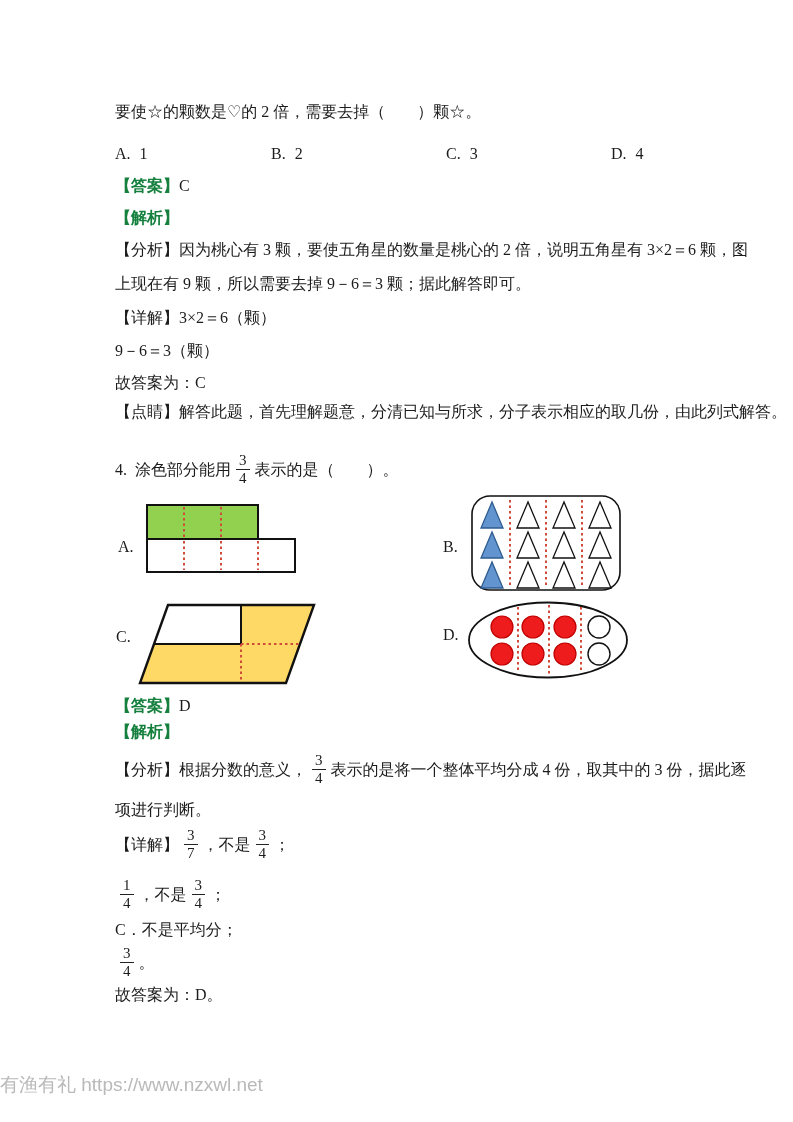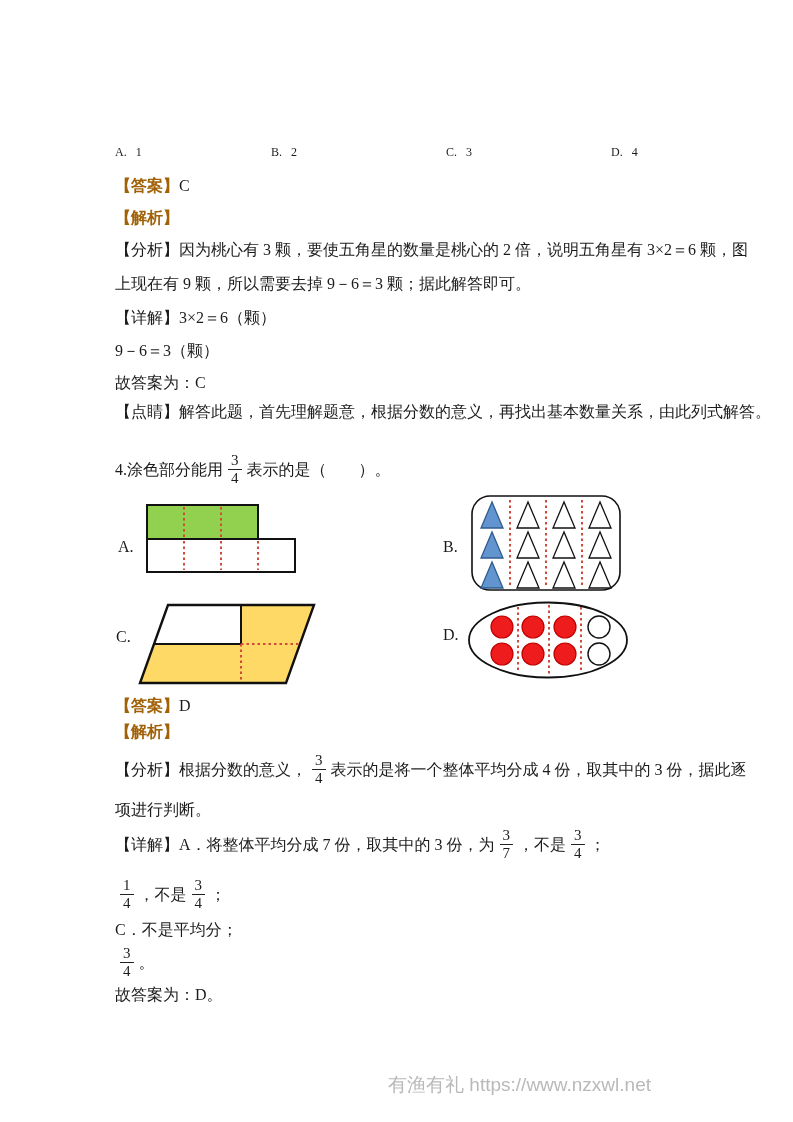--- a/index.html
+++ b/index.html
@@ -1,59 +1,60 @@
 <!DOCTYPE html>
 <html><head>
 <meta charset="utf-8">
 <style>
   html,body{margin:0;padding:0;background:#ffffff;}
   .page{position:relative;width:793px;height:1122px;background:#ffffff;overflow:hidden;
         font-family:"Liberation Serif","DejaVu Serif",serif;color:#1c1c1c;}
   .line{position:absolute;left:115px;font-size:16px;white-space:nowrap;line-height:19px;}
   .flexline{display:flex;align-items:center;}
-  .blab{color:#a16207;font-weight:bold;}
+  .blab{color:#15803d;font-weight:bold;}
   b{font-weight:normal;}
   .optrow{position:absolute;left:115px;width:575px;}
-  .opt{position:absolute;top:0;font-size:12px;}
+  .opt{position:absolute;top:0;font-size:16px;}
   .opt .optval{margin-left:9px;}
   .frac{display:inline-block;vertical-align:middle;text-align:center;font-size:15px;
         line-height:1.12;margin:0 5px;}
   .frac .num{display:block;padding:0 3px;border-bottom:1.4px solid #222;}
   .frac .den{display:block;}
   .figlabel{position:absolute;font-size:16px;}
   .fig{position:absolute;}
   .dot{stroke-width:2;stroke-dasharray:2.5,3;fill:none;}
-  .footer{position:absolute;left:0;width:651px;text-align:right;font-size:19px;
+  .footer{position:absolute;left:0;width:651px;text-align:left;font-size:19px;
           color:#b9b9b9;font-family:"Liberation Sans","DejaVu Sans",sans-serif;}
 </style>
 </head>
 <body>
 
 <div class="page">
 
+  <div class="line" style="top:102px">要使☆的颗数是♡的 2 倍，需要去掉（　　）颗☆。</div>
 
   <div class="optrow" style="top:145px">
     <span class="opt" style="left:0px"><span>A.</span><span class="optval">1</span></span>
     <span class="opt" style="left:156px"><span>B.</span><span class="optval">2</span></span>
     <span class="opt" style="left:331px"><span>C.</span><span class="optval">3</span></span>
     <span class="opt" style="left:496px"><span>D.</span><span class="optval">4</span></span>
   </div>
 
   <div class="line" style="top:176px"><span class="blab">【答案】</span><span>C</span></div>
   <div class="line" style="top:208px"><span class="blab">【解析】</span></div>
   <div class="line" style="top:240px"><b>【分析】</b><span>因为桃心有 3 颗，要使五角星的数量是桃心的 2 倍，说明五角星有 3×2＝6 颗，图</span></div>
   <div class="line" style="top:274px">上现在有 9 颗，所以需要去掉 9－6＝3 颗；据此解答即可。</div>
   <div class="line" style="top:308px"><b>【详解】</b><span>3×2＝6（颗）</span></div>
   <div class="line" style="top:341px">9－6＝3（颗）</div>
   <div class="line" style="top:373px">故答案为：C</div>
-  <div class="line" style="top:402px"><b>【点睛】</b><span>解答此题，首先理解题意，根据分数的意义，再找出基本数量关系，由此列式解答。</span></div>
+  <div class="line" style="top:402px"><b>【点睛】</b><span>解答此题，首先理解题意，分清已知与所求，分子表示相应的取几份，由此列式解答。</span></div>
 
   <div class="line flexline" style="top:446px;height:46px">
     <span>4.</span>
-    <span style="">涂色部分能用</span>
+    <span style="margin-left:8px">涂色部分能用</span>
     <span class="frac">
         <span class="num">3</span>
         <span class="den">4</span>
       </span>
     <span>表示的是（　　）。</span>
   </div>
 
   <div class="figlabel" style="left:118px;top:538px">A.</div>
   <svg class="fig" style="left:145px;top:502px" width="152" height="74">
     <rect x="2" y="37" width="148" height="33" fill="#ffffff" stroke="#111" stroke-width="2"></rect>
@@ -121,21 +122,20 @@
     <span class="frac">
         <span class="num">3</span>
         <span class="den">4</span>
       </span>
     <span>表示的是将一个整体平均分成 4 份，取其中的 3 份，据此逐</span>
   </div>
   <div class="line" style="top:800px">项进行判断。</div>
 
   <div class="line flexline" style="top:820px;height:48px">
     <b>【详解】</b>
-    <span>A．将整体平均分成 7 份，取其中的 3 份，为</span>
     <span class="frac">
         <span class="num">3</span>
         <span class="den">7</span>
       </span>
     <span>，不是</span>
     <span class="frac">
         <span class="num">3</span>
         <span class="den">4</span>
       </span>
     <span>；</span>

